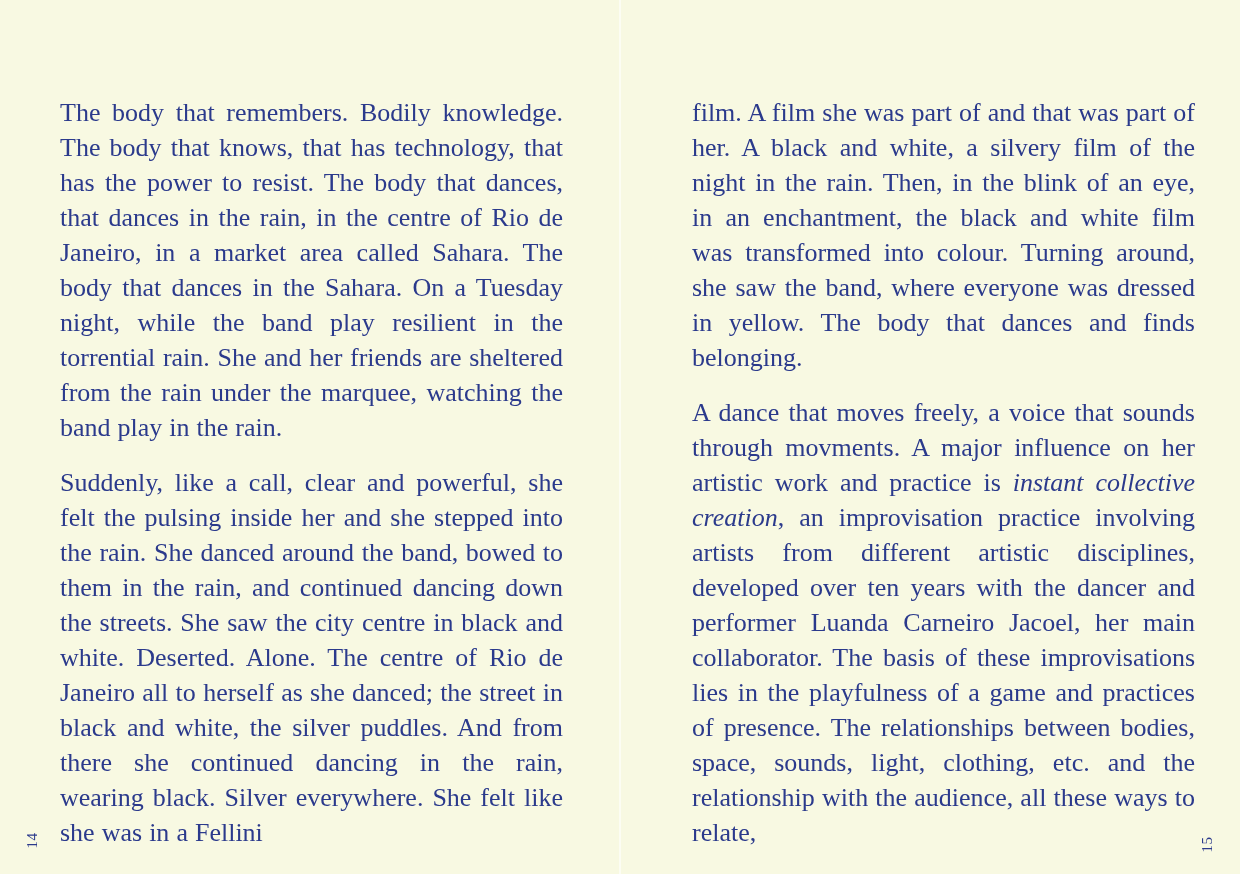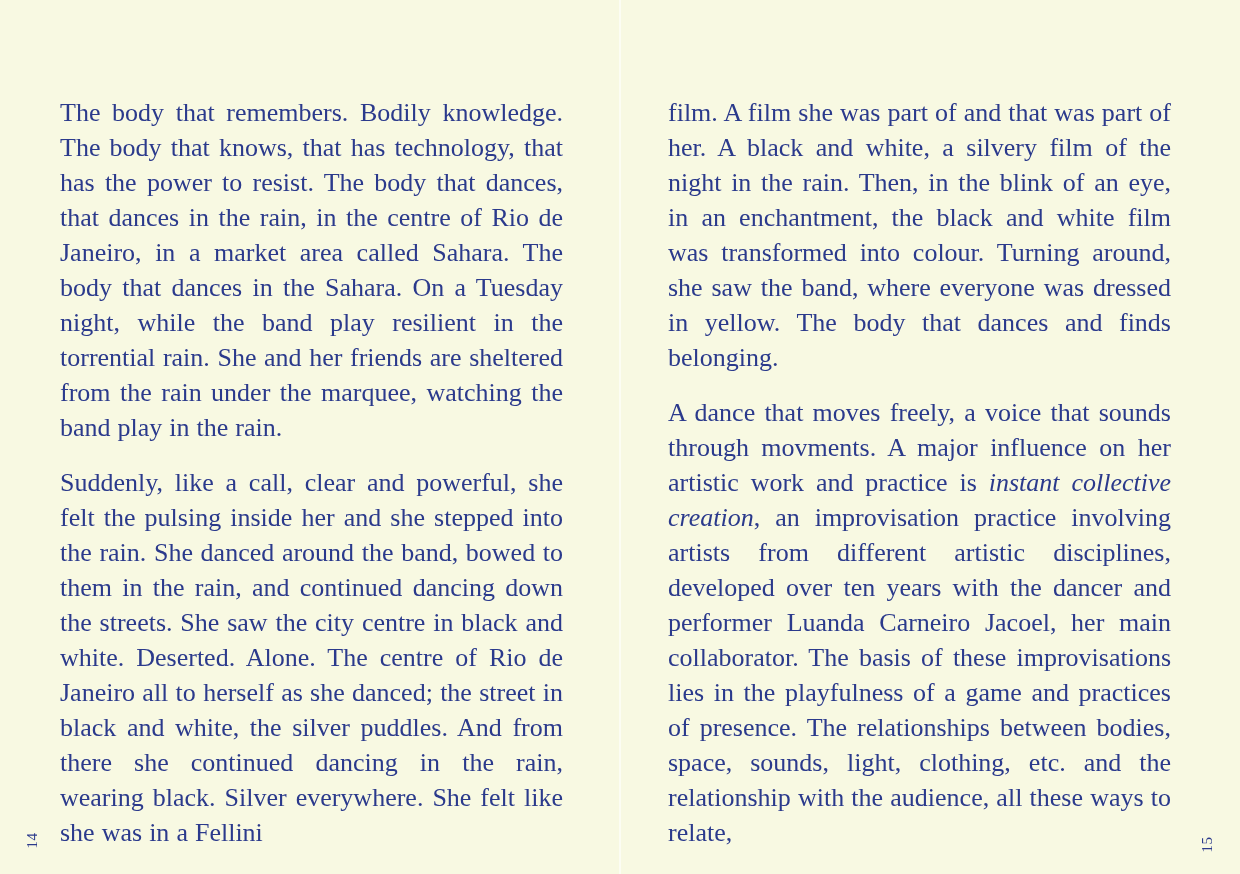--- a/index.html
+++ b/index.html
@@ -37,21 +37,21 @@
     color: #2b3a8c;
     font-size: 26px;
     line-height: 35px;
     text-align: justify;
     text-justify: inter-word;
     hyphens: none;
     word-spacing: 0.02em;
     margin-top: 40px;
   }
   .page-right .text-col {
-    left: 47px;
+    left: 71px;
   }
   .text-col p {
     margin: 0 0 20px 0;
   }
   .text-col p:last-child {
     margin-bottom: 0;
   }
   .italic {
     font-style: italic;
   }

